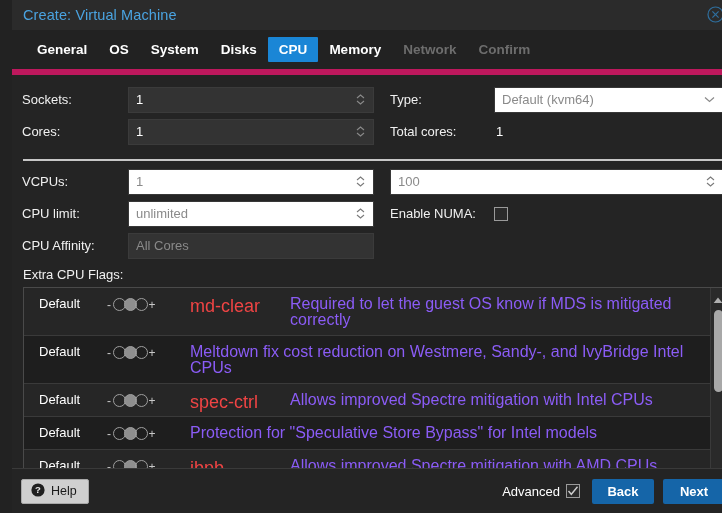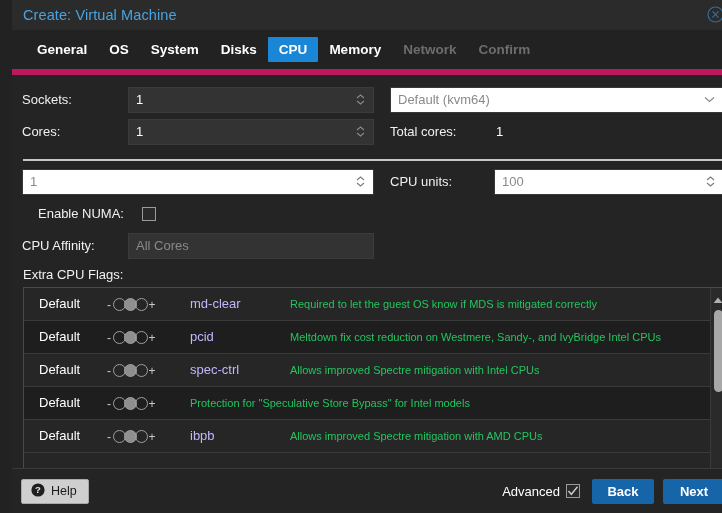--- a/index.html
+++ b/index.html
@@ -230,30 +230,30 @@
     width: 86px;
     flex: 0 0 86px;
     display: flex;
     align-items: center;
     padding-top: 10px;
     box-sizing: border-box;
   }
   .trow .c-flag {
     width: 100px;
     flex: 0 0 100px;
-    font-size: 13px;
-    color: #c4b5fd;
+    font-size: 18px;
+    color: #ef4444;
     padding: 8px 0 0 0;
     box-sizing: border-box;
     white-space: nowrap;
   }
   .trow .c-desc {
     flex: 1 1 auto;
-    font-size: 11px;
-    color: #22c55e;
+    font-size: 16px;
+    color: #8b5cf6;
     padding: 8px 10px 7px 0;
     line-height: 16px;
     box-sizing: border-box;
   }
 
   .tristate {
     display: flex;
     align-items: center;
     gap: 0px;
     cursor: pointer;
@@ -398,20 +398,21 @@
               <svg width="9" height="5" viewBox="0 0 9 5">
                   <path d="M1 4 L4.5 1 L8 4" fill="none" stroke="#8a8a8a" stroke-width="1.1"></path>
                 </svg>
               <svg width="9" height="5" viewBox="0 0 9 5">
                   <path d="M1 1 L4.5 4 L8 1" fill="none" stroke="#8a8a8a" stroke-width="1.1"></path>
                 </svg>
             </div>
           </div>
         </div>
         <div class="col-right">
+          <div class="lbl r">Type:</div>
           <div class="field dim disabled">
             <div class="val">Default (kvm64)</div>
             <div class="selarrow">
               <svg width="11" height="7" viewBox="0 0 11 7">
                   <path d="M1 1.5 L5.5 5.5 L10 1.5" fill="none" stroke="#8a8a8a" stroke-width="1.2"></path>
                 </svg>
             </div>
           </div>
         </div>
       </div>
@@ -438,49 +439,63 @@
       </div>
 
     </div>
 
     <div class="divider"></div>
 
     <div class="form-section" style="padding-top:0">
 
       <div class="form-row">
         <div class="col-left">
+          <div class="lbl">VCPUs:</div>
           <div class="field dim disabled">
             <div class="val">1</div>
             <div class="spinner">
               <svg width="9" height="5" viewBox="0 0 9 5">
                   <path d="M1 4 L4.5 1 L8 4" fill="none" stroke="#7a7a7a" stroke-width="1.1"></path>
                 </svg>
               <svg width="9" height="5" viewBox="0 0 9 5">
                   <path d="M1 1 L4.5 4 L8 1" fill="none" stroke="#7a7a7a" stroke-width="1.1"></path>
                 </svg>
             </div>
           </div>
         </div>
         <div class="col-right">
-          <div class="lbl r">CPU units:</div>
           <div class="field dim disabled">
             <div class="val">100</div>
             <div class="spinner">
               <svg width="9" height="5" viewBox="0 0 9 5">
                   <path d="M1 4 L4.5 1 L8 4" fill="none" stroke="#7a7a7a" stroke-width="1.1"></path>
                 </svg>
               <svg width="9" height="5" viewBox="0 0 9 5">
                   <path d="M1 1 L4.5 4 L8 1" fill="none" stroke="#7a7a7a" stroke-width="1.1"></path>
                 </svg>
             </div>
           </div>
         </div>
       </div>
 
       <div class="form-row">
+        <div class="col-left">
+          <div class="lbl">CPU limit:</div>
+          <div class="field dim disabled">
+            <div class="val">unlimited</div>
+            <div class="spinner">
+              <svg width="9" height="5" viewBox="0 0 9 5">
+                  <path d="M1 4 L4.5 1 L8 4" fill="none" stroke="#7a7a7a" stroke-width="1.1"></path>
+                </svg>
+              <svg width="9" height="5" viewBox="0 0 9 5">
+                  <path d="M1 1 L4.5 4 L8 1" fill="none" stroke="#7a7a7a" stroke-width="1.1"></path>
+                </svg>
+            </div>
+          </div>
+        </div>
         <div class="col-right">
           <div class="lbl r">Enable NUMA:</div>
           <div class="checkbox"></div>
         </div>
       </div>
 
       <div class="form-row">
         <div class="col-left">
           <div class="lbl">CPU Affinity:</div>
           <div class="field dim">
@@ -516,21 +531,20 @@
           <div class="c-default">Default</div>
           <div class="c-radio">
             <div class="tristate">
               <span class="sign">-</span>
               <span class="dot"></span>
               <span class="dot filled"></span>
               <span class="dot"></span>
               <span class="sign">+</span>
             </div>
           </div>
-          <div class="c-flag">pcid</div>
           <div class="c-desc">Meltdown fix cost reduction on Westmere, Sandy-, and IvyBridge Intel CPUs</div>
         </div>
 
         <div class="trow">
           <div class="c-default">Default</div>
           <div class="c-radio">
             <div class="tristate">
               <span class="sign">-</span>
               <span class="dot"></span>
               <span class="dot filled"></span>

